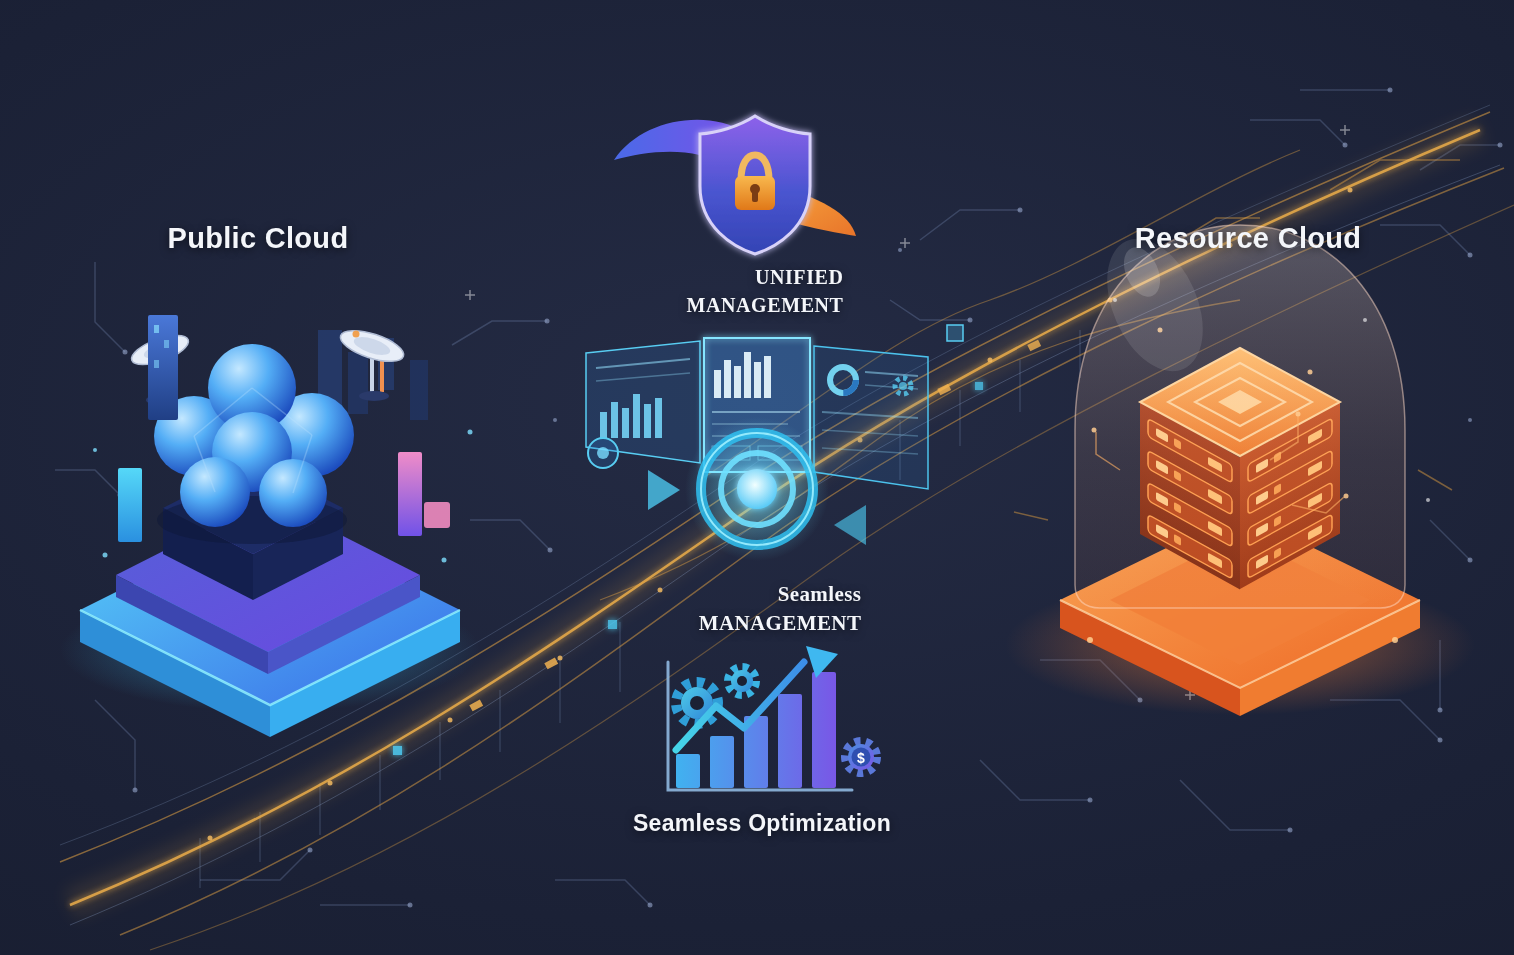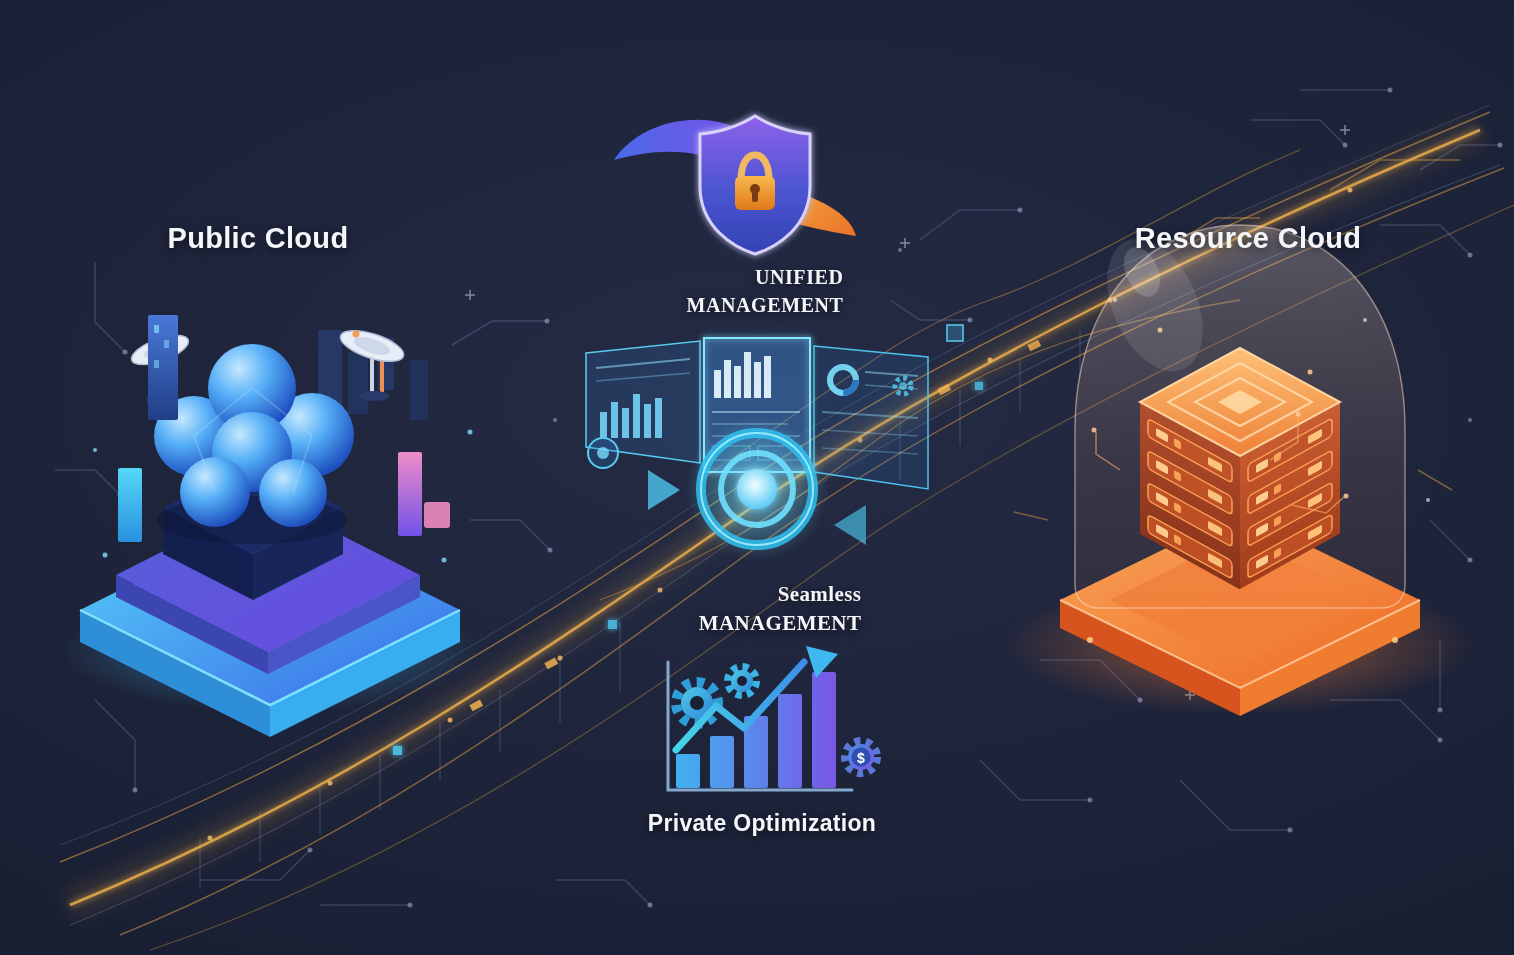--- a/index.html
+++ b/index.html
@@ -487,15 +487,15 @@
 <div class="label-block unified" style="left:765px; top:263px;">
   <span class="l1">UNIFIED</span>
   <span class="l2">MANAGEMENT</span>
 </div>
 
 <div class="label-block seamless" style="left:755px; top:580px;margin-left:25px;">
   <span class="l1">Seamless</span>
   <span class="l2">MANAGEMENT</span>
 </div>
 
-<div class="label resource" style="left:762px; top:810px;">Private Optimization</div>
+<div class="label resource" style="left:762px; top:810px;">Seamless Optimization</div>
 
 </div>
 
 </body></html>

